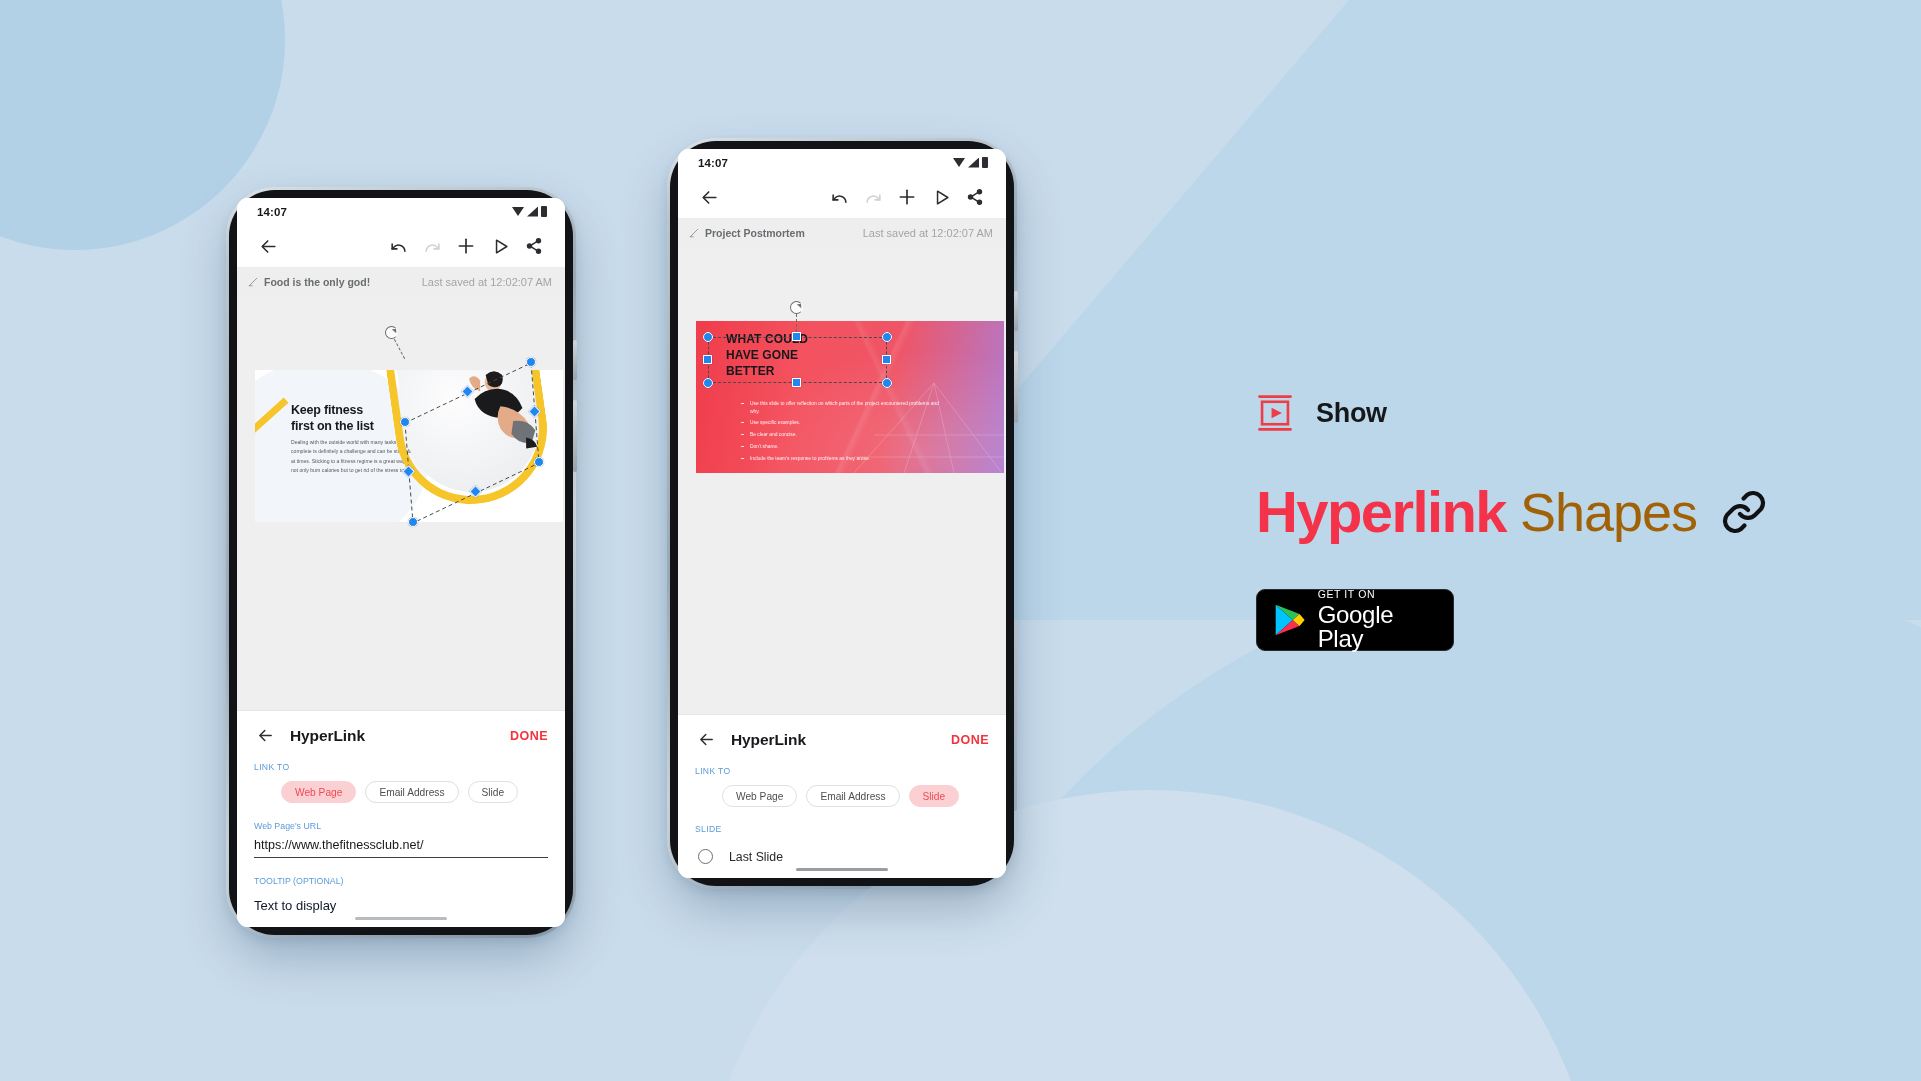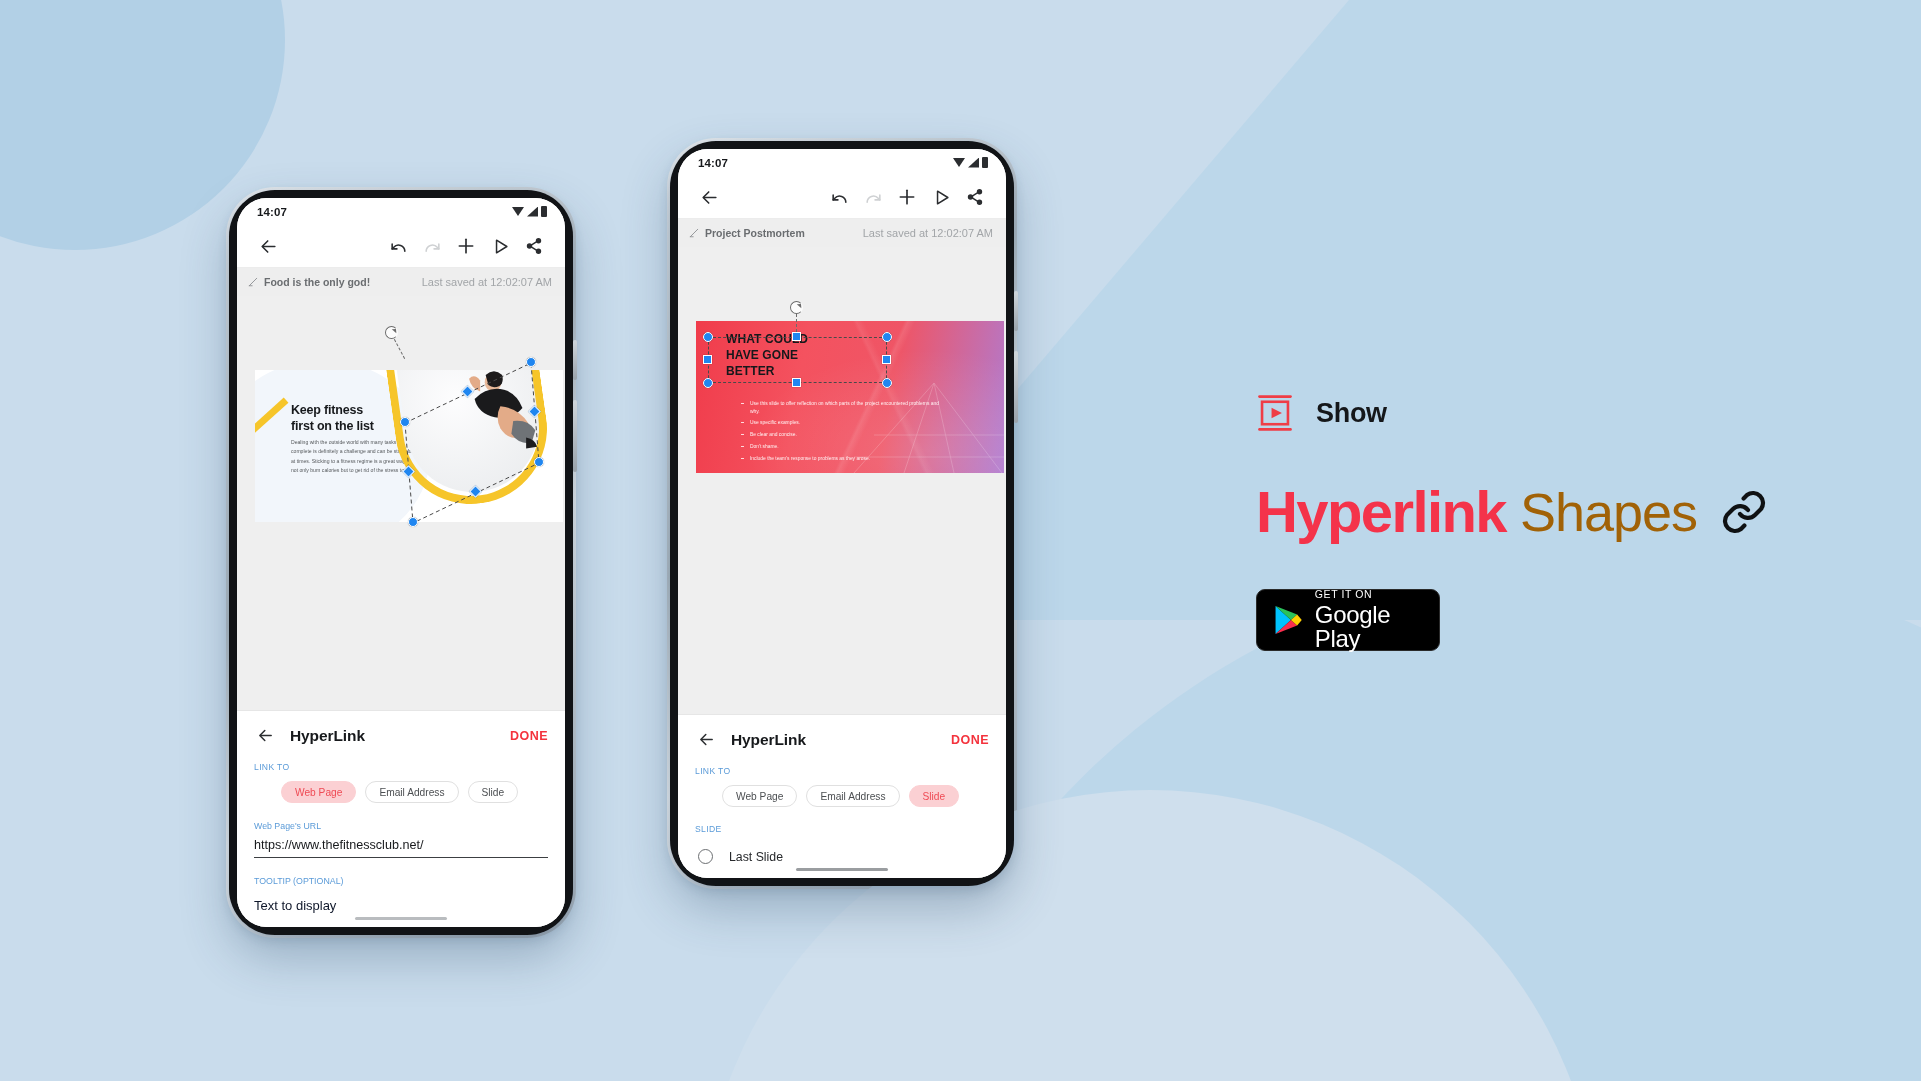--- a/index.html
+++ b/index.html
@@ -43,21 +43,21 @@
   }
   .phone::before { 
     content:""; position:absolute; inset:-3px;
     border-radius:49px;
     background:linear-gradient(135deg,#e9edf1,#b9c2ca 40%,#f2f5f8 60%,#aeb7c0);
     z-index:-1;
   }
   .screen {
     width:100%; height:100%;
     background:#ffffff;
-    border-radius:30px;
+    border-radius:11px;
     overflow:hidden;
     position:relative;
     display:flex; flex-direction:column;
   }
   .side-btn {
     position:absolute; right:-4px;
     width:4px; border-radius:3px;
     background:linear-gradient(180deg,#cfd6dc,#9aa3ab);
   }
 
@@ -322,21 +322,21 @@
     font-size:58px; font-weight:bold; color:#f4334a;
     letter-spacing:-1.6px;
   }
   .hl-dark {
     font-size:54px; color:#a16207; letter-spacing:-1px;
   }
   .hl-ic { margin-left:9px; display:flex; align-items:center; }
 
   .gplay {
     margin-top:44px;
-    width:184px; height:62px;
+    width:198px; height:62px;
     background:#000; border-radius:9px;
     display:flex; align-items:center; gap:13px;
     padding:0 17px;
     cursor:pointer;
     border:1px solid #2a2a2a;
   }
   .gp-txt { display:flex; flex-direction:column; line-height:1; }
   .gp-small { font-size:10.5px; color:#fff; letter-spacing:.6px; margin-bottom:4px; }
   .gp-big { font-size:24px; color:#fff; letter-spacing:-.3px; }
 </style>

